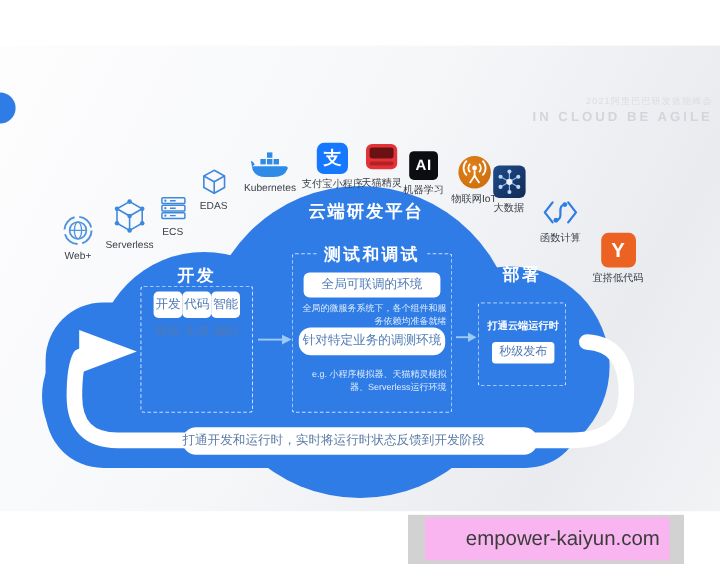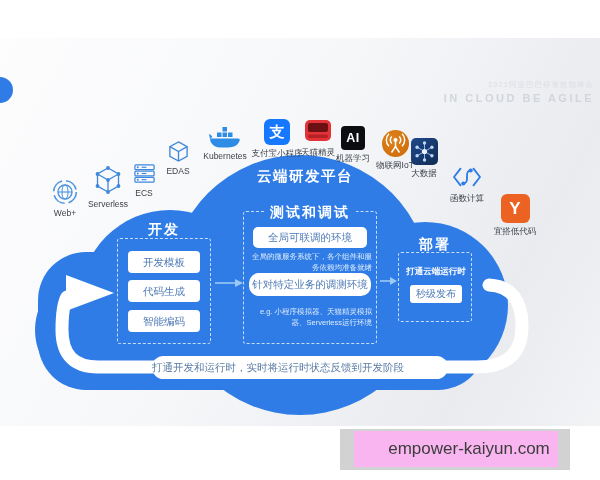--- a/index.html
+++ b/index.html
@@ -20,21 +20,21 @@
   .ai-sq{width:24px;height:24px;border-radius:4px;background:#0c0d10;font-size:12.5px;letter-spacing:.5px;}
   .yida-sq{width:29px;height:29px;border-radius:6px;background:#ec6222;font-size:17px;}
   .iot-sq{width:27px;height:27px;border-radius:50%;background:radial-gradient(circle at 40% 35%,#e0821a,#c96a08);}
   .bigdata-sq{width:27px;height:27px;border-radius:5px;background:linear-gradient(135deg,#1f4a8a,#122b55);}
   
   .platform-title{position:absolute;left:230px;top:167px;width:150px;text-align:center;
                   color:#fff;font-size:14.5px;font-weight:bold;letter-spacing:1.5px;}
   .sec-header{position:absolute;text-align:center;color:#fff;font-weight:bold;font-size:14px;letter-spacing:2px;}
   .dashed-box{position:absolute;border:1.5px dashed rgba(225,240,255,.85);border-radius:3px;box-sizing:border-box;}
   .wbox{background:#fff;color:#4f7ab5;text-align:center;}
-  .dev-box{left:117px;top:238px;width:94px;height:106px;display:flex;flex-direction:column;
+  .dev-box{left:117px;top:238px;width:94px;height:106px;display:flex;
            justify-content:space-evenly;padding:4px 10px;}
   .dev-item{height:22px;line-height:22px;border-radius:4px;font-size:10.5px;}
   .test-box{left:243px;top:211px;width:134px;height:133px;}
   .test-header{left:0;right:0;top:-8px;}
   .test-header span{background:#2f7ce6;padding:0 6px;}
   .note{position:absolute;color:#ddecfc;font-size:7.5px;line-height:10.5px;text-align:right;}
   .deploy-box{left:398px;top:252px;width:74px;height:70px;}
   .feedback{position:absolute;left:152px;top:356px;width:296px;height:23px;border-radius:12px;
             background:#fff;color:#5b7ca6;font-size:10.5px;line-height:23px;font-weight:400;}
   
@@ -249,21 +249,21 @@
   </div>
 
   <div class="dashed-box test-box">
     <div class="sec-header test-header"><span>测试和调试</span></div>
     <div class="wbox" style="position:absolute;left:9px;top:15px;width:114px;height:21px;line-height:21px;border-radius:5px;font-size:10.5px;">全局可联调的环境</div>
     <div class="note" style="left:4px;top:40px;width:124px;">全局的微服务系统下，各个组件和服务依赖均准备就绪</div>
     <div class="wbox" style="position:absolute;left:5px;top:61px;width:122px;height:23px;line-height:23px;border-radius:10px;font-size:10.5px;">针对特定业务的调测环境</div>
     <div class="note" style="left:4px;top:95px;width:124px;">e.g. 小程序模拟器、天猫精灵模拟器、Serverless运行环境</div>
   </div>
 
-  <div class="sec-header" style="left:398px;top:236px;width:74px;">部署</div>
+  <div class="sec-header" style="left:398px;top:220px;width:74px;">部署</div>
   <div class="dashed-box deploy-box">
     <div style="position:absolute;left:2px;top:13px;width:70px;text-align:center;color:#fff;font-weight:bold;font-size:8.5px;">打通云端运行时</div>
     <div class="wbox" style="position:absolute;left:11px;top:32px;width:52px;height:18px;line-height:18px;border-radius:3px;font-size:10px;">秒级发布</div>
   </div>
 
   <div class="feedback">打通开发和运行时，实时将运行时状态反馈到开发阶段</div>
 
   <div class="footer-gray"></div>
   <div class="footer-pink">empower-kaiyun.com</div>
 </div>

